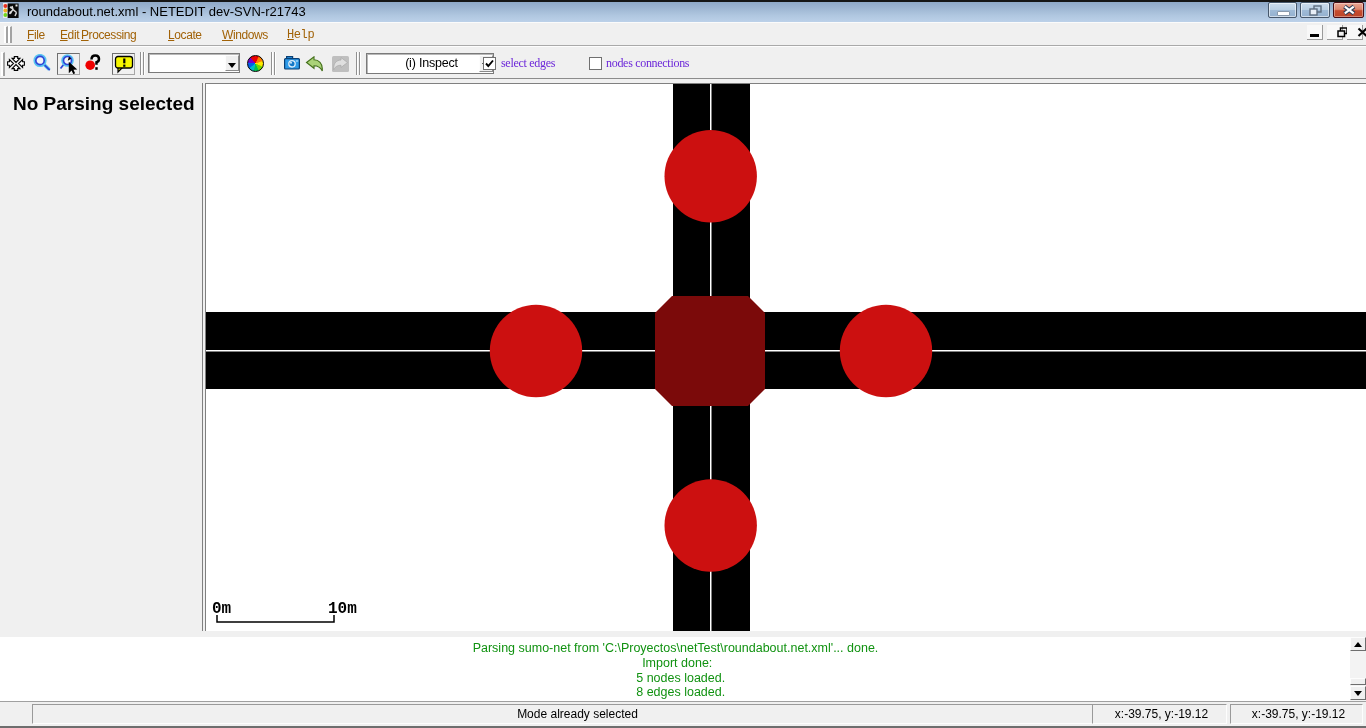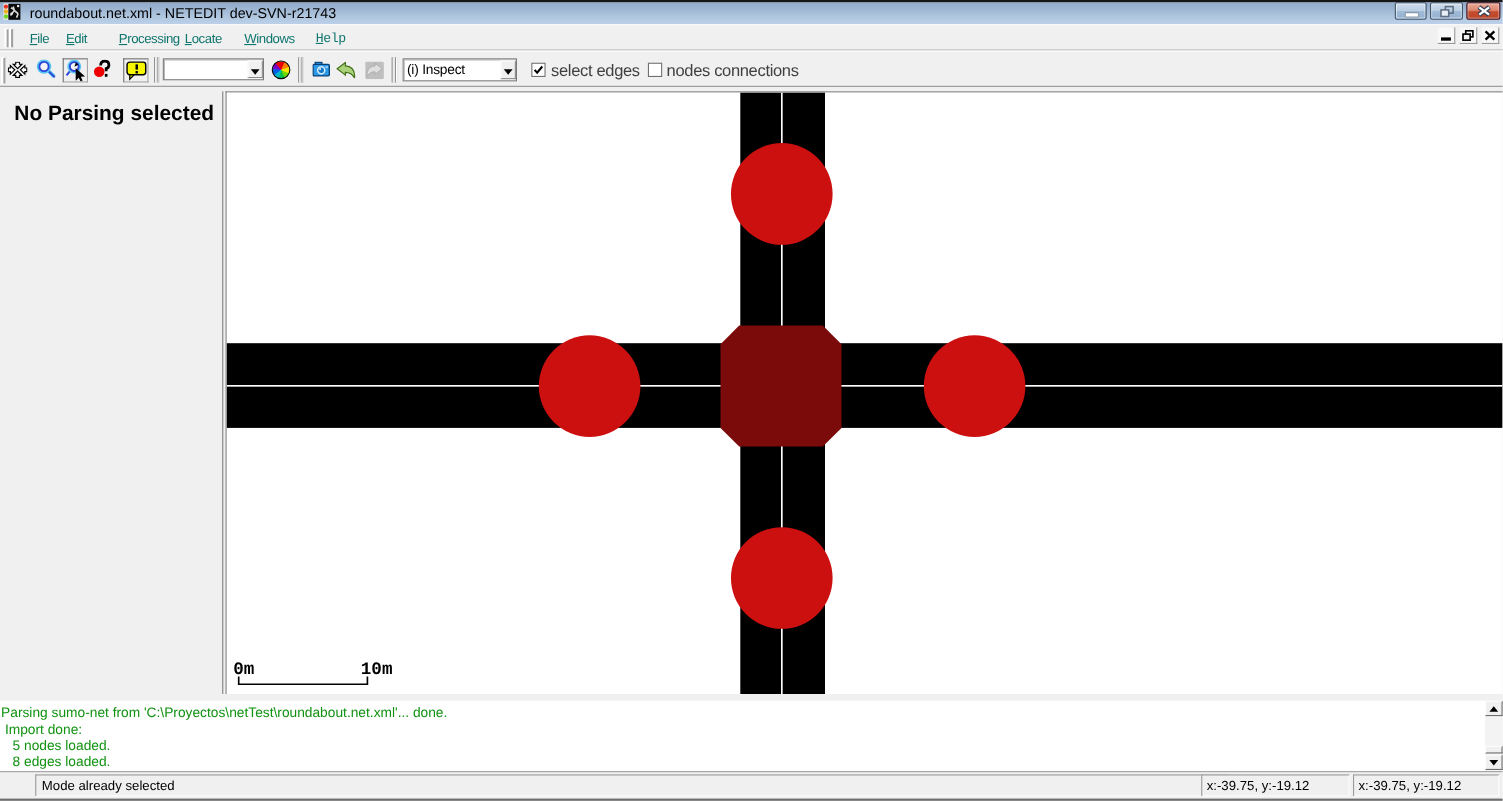--- a/index.html
+++ b/index.html
@@ -1,46 +1,46 @@
 <!DOCTYPE html>
 <html><head>
 <meta charset="utf-8">
 <style>
   html,body{margin:0;padding:0;}
   body{width:1366px;height:728px;position:relative;overflow:hidden;
        font-family:"Liberation Sans",sans-serif;background:#F0F0F0;}
-  .abs{position:absolute;}
+  .abs{position:absolute;text-align:center;}
   
   #titlebar{left:0;top:0;width:1366px;height:22px;
     background:linear-gradient(#8FA9C8 0%,#9BB3D0 25%,#AFC6DF 65%,#BCD1E9 100%);
     border-top:2px solid #161616;box-sizing:border-box;}
   #titletext{left:27px;top:4px;font-size:13px;color:#000;}
   .capbtn{top:2px;height:16px;border-radius:2px;box-sizing:border-box;}
   
   #menubar{left:0;top:22px;width:1366px;height:24px;background:#F0F0F0;
     border-top:1px solid #FBFBFB;border-bottom:1px solid #A9A9A9;box-sizing:border-box;}
-  .menuitem{top:28px;font-size:12px;letter-spacing:-0.4px;color:#0f766e;}
+  .menuitem{top:28px;font-size:12px;letter-spacing:-0.4px;color:#a16207;}
   .grip{width:2px;background:#FFF;border-right:2px solid #A3A3A3;border-top:1px solid #fff;}
   
   #toolbar{left:0;top:46px;width:1366px;height:33px;background:#F0F0F0;
     border-top:1px solid #FDFDFD;border-bottom:1px solid #8C8C8C;box-sizing:border-box;}
   #shelf{left:0;top:79px;width:1366px;height:4px;background:#F0F0F0;}
   .tsep{top:52px;height:23px;width:1px;background:#909090;border-right:1px solid #FFF;}
   .sunkenbtn{box-sizing:border-box;border-top:1px solid #6F6F6F;border-left:1px solid #6F6F6F;
      border-bottom:1px solid #A6A6A6;border-right:1px solid #A6A6A6;background:#F0F0F0;}
   .combo{box-sizing:border-box;background:#FFF;border:1px solid #7A7A7A;
      box-shadow:inset 1px 1px 0 #B8B8B8;}
   .combobtn{position:absolute;right:0px;top:1px;bottom:1px;width:14px;background:#F0F0F0;
      border:1px solid #FDFDFD;border-bottom-color:#8A8A8A;border-right-color:#8A8A8A;box-sizing:border-box;}
   .combobtn:after{content:"";position:absolute;left:2px;top:7px;width:0;height:0;
      border:4.5px solid transparent;border-top:5.5px solid #000;}
   .cb{width:13px;height:13px;background:#FFF;border:1px solid #707070;box-sizing:border-box;}
   .mdibtn{width:16px;height:15px;background:#F8F8F8;box-sizing:border-box;
     border-right:1px solid #9A9A9A;border-bottom:1px solid #9A9A9A;}
-  .cblabel{font-size:15px;letter-spacing:-0.3px;color:#404040;}
+  .cblabel{font-size:12px;letter-spacing:-0.3px;color:#6d28d9;font-family:Liberation Serif, serif;}
   
   #leftpanel{left:0;top:83px;width:201px;height:548px;background:#F0F0F0;}
   #lpheading{left:13px;top:93px;font-size:19px;font-weight:bold;color:#000;}
   #vdivider{left:202px;top:83px;width:1px;height:548px;background:#808080;}
   #canvas{left:205px;top:83px;width:1161px;height:548px;background:#FFF;
     border-left:1px solid #808080;border-top:1px solid #808080;box-sizing:border-box;}
   
   #splitter{left:0;top:631px;width:1366px;height:6px;background:#F0F0F0;}
   #log{left:0;top:637px;width:1350px;height:64px;background:#FFF;padding-top:4px;box-sizing:border-box;
     color:#119211;font-size:12.5px;line-height:14.8px;white-space:pre;}
@@ -91,21 +91,21 @@
     <path d="M10.5,3.5 L20,10.5 M20,3.5 L10.5,10.5" stroke="#31415A" stroke-width="4.4" fill="none"></path>
     <path d="M10.8,3.7 L19.7,10.3 M19.7,3.7 L10.8,10.3" stroke="#FFFFFF" stroke-width="2.1" fill="none"></path>
   </svg>
 </div>
 
 <div class="abs" id="menubar"></div>
 <div class="abs grip" style="left:4px;top:26px;height:16px;"></div>
 <div class="abs grip" style="left:8px;top:26px;height:16px;"></div>
 <div class="abs menuitem" style="left:27px;"><u>F</u>ile</div>
 <div class="abs menuitem" style="left:60px;"><u>E</u>dit</div>
-<div class="abs menuitem" style="left:108px;"><u>P</u>rocessing</div>
+<div class="abs menuitem" style="left:81px;"><u>P</u>rocessing</div>
 <div class="abs menuitem" style="left:168px;"><u>L</u>ocate</div>
 <div class="abs menuitem" style="left:222px;"><u>W</u>indows</div>
 <div class="abs menuitem" style="left:287px;font-family:Liberation Mono, monospace;"><u>H</u>elp</div>
 <div class="abs mdibtn" id="mdimin" style="left:1307px;top:25px;">
   <div style="position:absolute;left:3px;top:9px;width:8.5px;height:2.5px;background:#000;"></div>
 </div>
 <div class="abs mdibtn" id="mdimax" style="left:1327px;top:25px;">
   <svg width="15" height="14" style="position:absolute">
     <rect x="5.5" y="3" width="6.5" height="5.5" fill="none" stroke="#000" stroke-width="1.5"></rect>
     <rect x="3" y="6" width="6.5" height="5.5" fill="#F0F0F0" stroke="#000" stroke-width="1.5"></rect>
@@ -180,21 +180,21 @@
 <svg width="19" height="16">
   <path d="M1.5,6.5 L9,0.8 L9,3.8 C14,3.8 17.3,7.5 17.3,12.5 L17.3,15 C15.3,11 12.5,9.8 9,9.8 L9,12.3 Z" fill="#AAD278" stroke="#44701C" stroke-width="1.1"></path>
 </svg></div>
 <div class="abs" id="icon-redo" style="left:332px;top:56px;">
 <svg width="17" height="16">
   <rect x="0" y="0" width="17" height="16" rx="1.5" fill="#BFBFBF"></rect>
   <path d="M15.5,6.5 L9,1.5 L9,4 C4.5,4 1.7,7.3 1.7,11.7 L1.7,13.8 C3.4,10.3 5.9,9.3 9,9.3 L9,11.5 Z" fill="#DFDFDF" stroke="#ABABAB" stroke-width="0.8"></path>
 </svg></div>
 <div class="abs tsep" style="left:356px;"></div>
 <div class="abs tsep" style="left:359px;"></div>
-<div class="abs combo" id="combo2" style="left:366px;top:53px;width:104px;height:21px;
+<div class="abs combo" id="combo2" style="left:366px;top:53px;width:128px;height:21px;
   font-size:12.5px;letter-spacing:-0.2px;line-height:19px;">
   <span style="padding-left:3px;">(i) Inspect</span>
   <div class="combobtn"></div>
 </div>
 <div class="abs cb" id="cb1" style="left:483px;top:57px;">
 <svg width="11" height="11" style="position:absolute;left:0;top:0">
   <polyline points="2,5.5 4.3,8 9,2.5" stroke="#000" stroke-width="1.9" fill="none"></polyline>
 </svg>
   </div>
 <div class="abs cblabel" style="left:501px;top:56px;">select edges</div>

